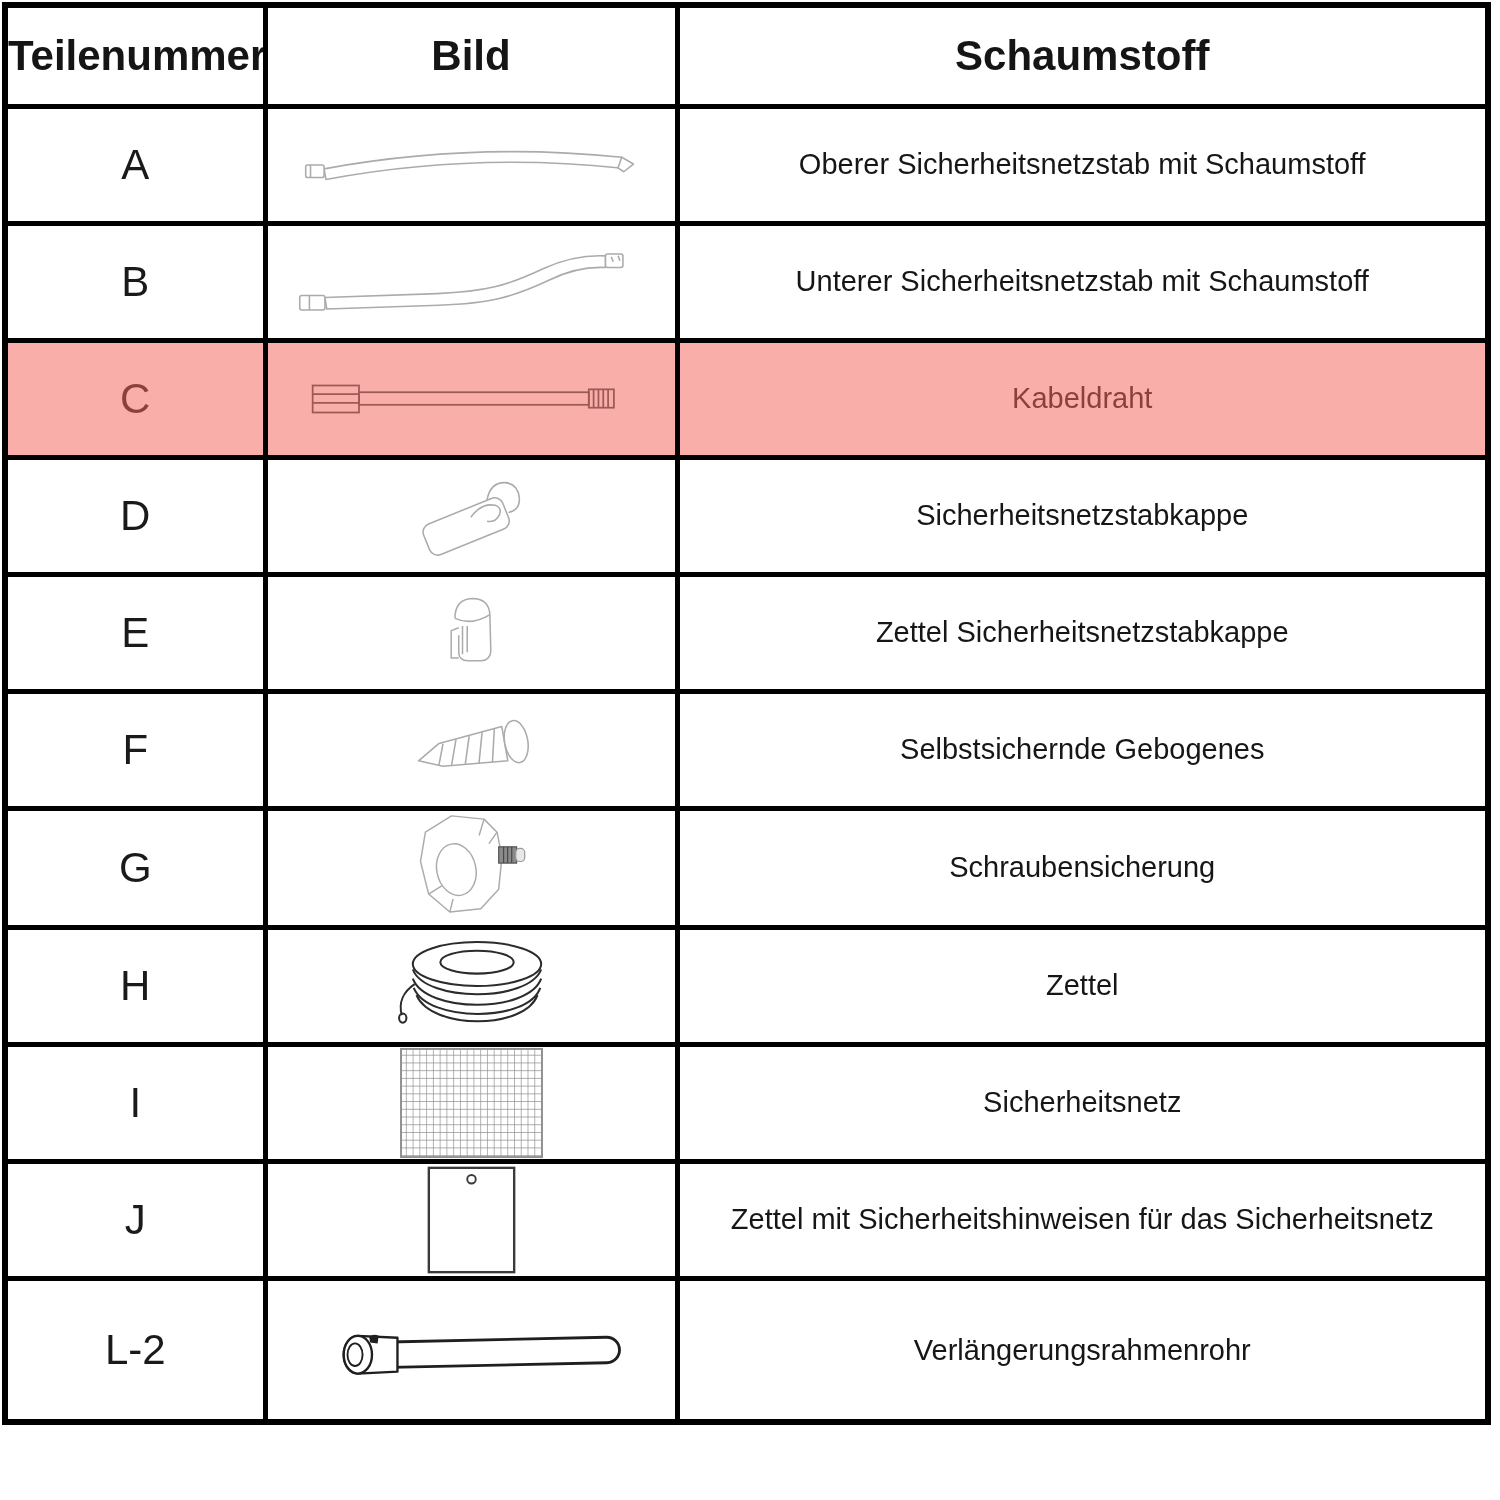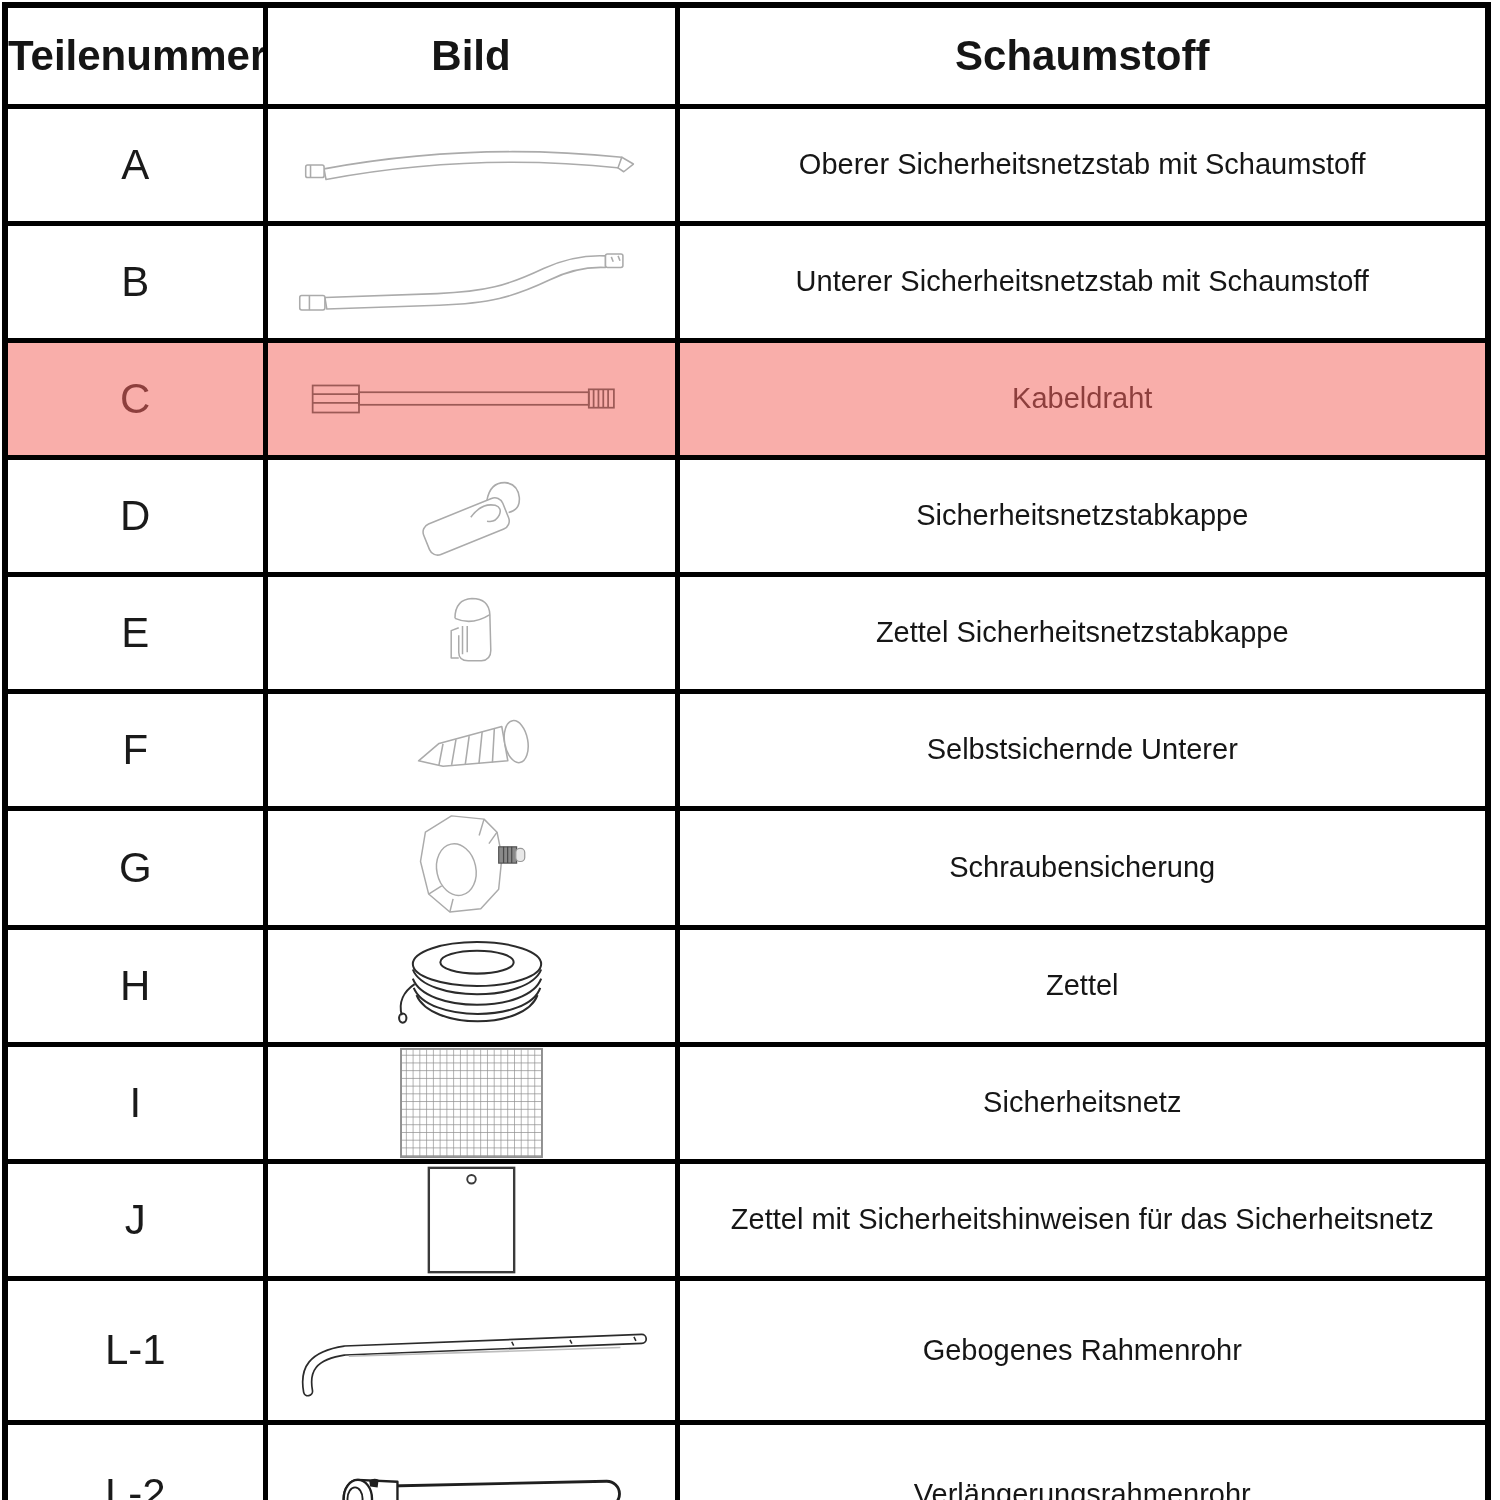--- a/index.html
+++ b/index.html
@@ -220,21 +220,21 @@
         </td>
         <td class="desc-cell">Zettel Sicherheitsnetzstabkappe</td>
       </tr>
       <tr class="part-row">
         <td class="part-cell">F</td>
         <td class="img-cell">
           <svg class="part-img img-self-locking-screw">
             <use href="#self-locking-screw"></use>
           </svg>
         </td>
-        <td class="desc-cell">Selbstsichernde Unterer</td>
+        <td class="desc-cell">Selbstsichernde Gebogenes</td>
       </tr>
       <tr class="part-row">
         <td class="part-cell">G</td>
         <td class="img-cell">
           <svg class="part-img img-screw-lock-knob">
             <use href="#screw-lock-knob"></use>
           </svg>
         </td>
         <td class="desc-cell">Schraubensicherung</td>
       </tr>
@@ -259,29 +259,20 @@
       <tr class="part-row">
         <td class="part-cell">J</td>
         <td class="img-cell">
           <svg class="part-img img-safety-note-tag">
             <use href="#safety-note-tag"></use>
           </svg>
         </td>
         <td class="desc-cell">Zettel mit Sicherheitshinweisen für das Sicherheitsnetz</td>
       </tr>
       <tr class="part-row tall">
-        <td class="part-cell">L-1</td>
-        <td class="img-cell">
-          <svg class="part-img img-bent-frame-tube">
-            <use href="#bent-frame-tube"></use>
-          </svg>
-        </td>
-        <td class="desc-cell">Gebogenes Rahmenrohr</td>
-      </tr>
-      <tr class="part-row tall">
         <td class="part-cell">L-2</td>
         <td class="img-cell">
           <svg class="part-img img-extension-frame-tube">
             <use href="#extension-frame-tube"></use>
           </svg>
         </td>
         <td class="desc-cell">Verlängerungsrahmenrohr</td>
       </tr>
     </tbody>
 </table>

